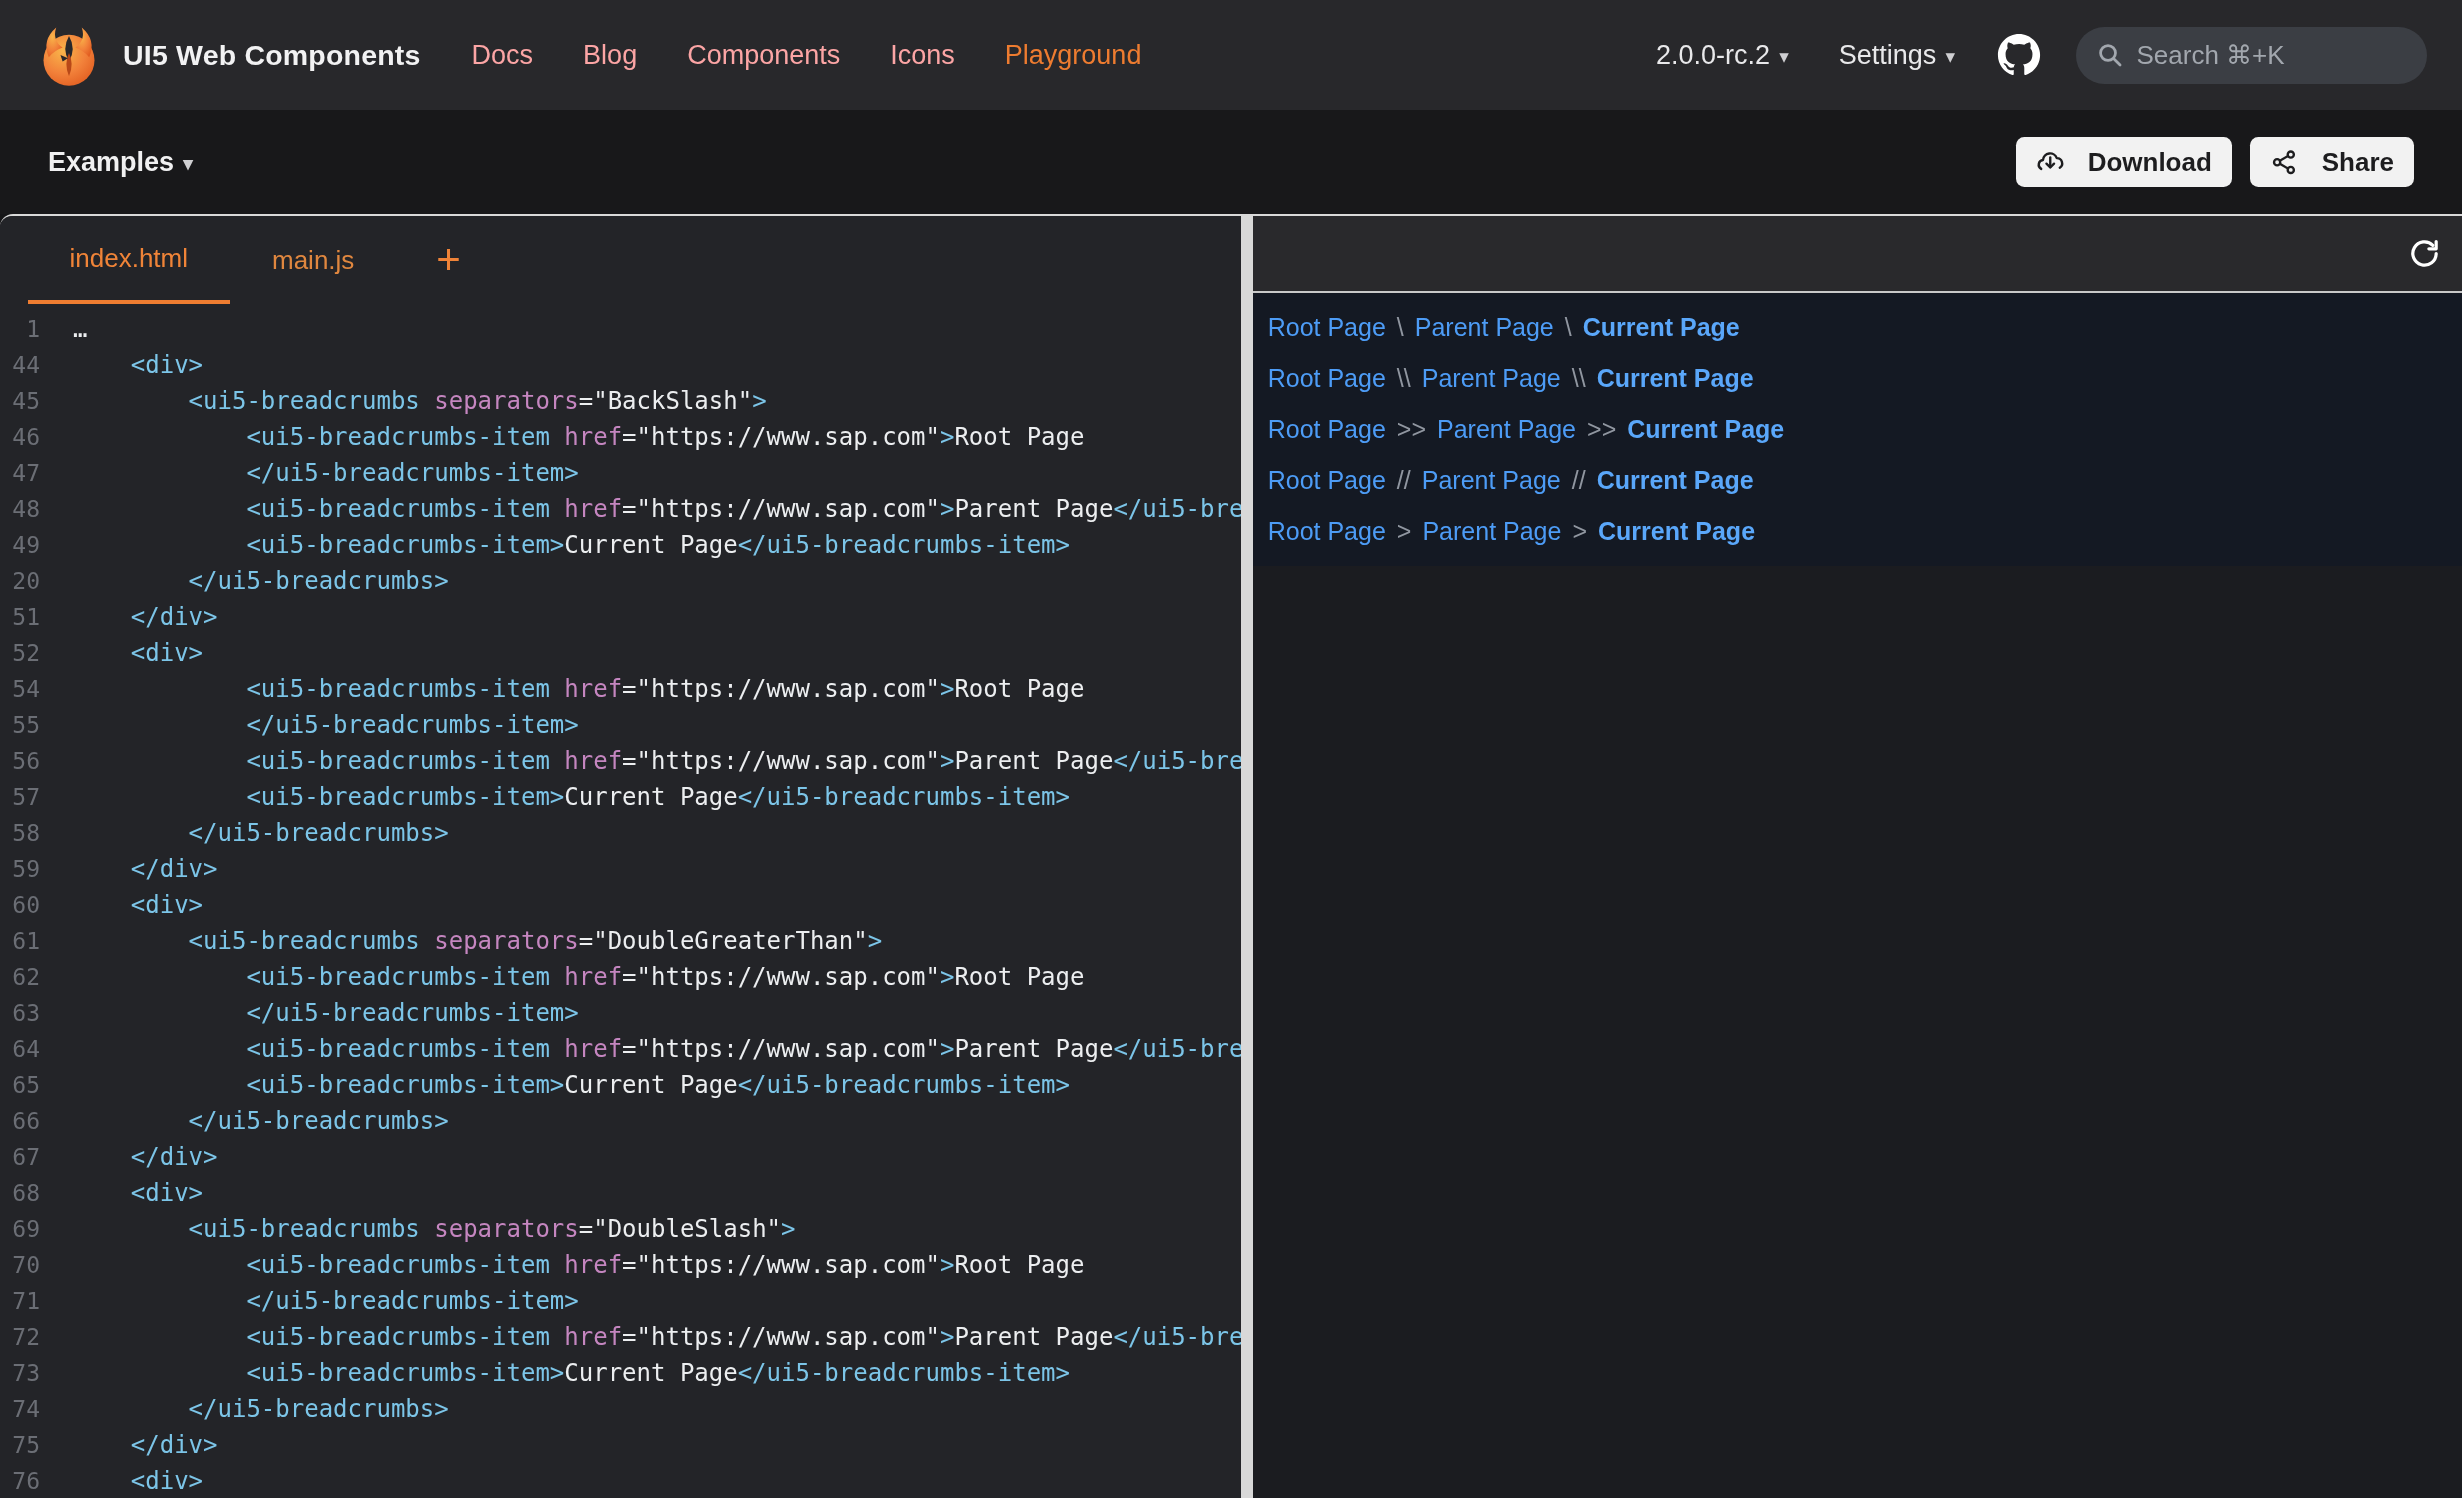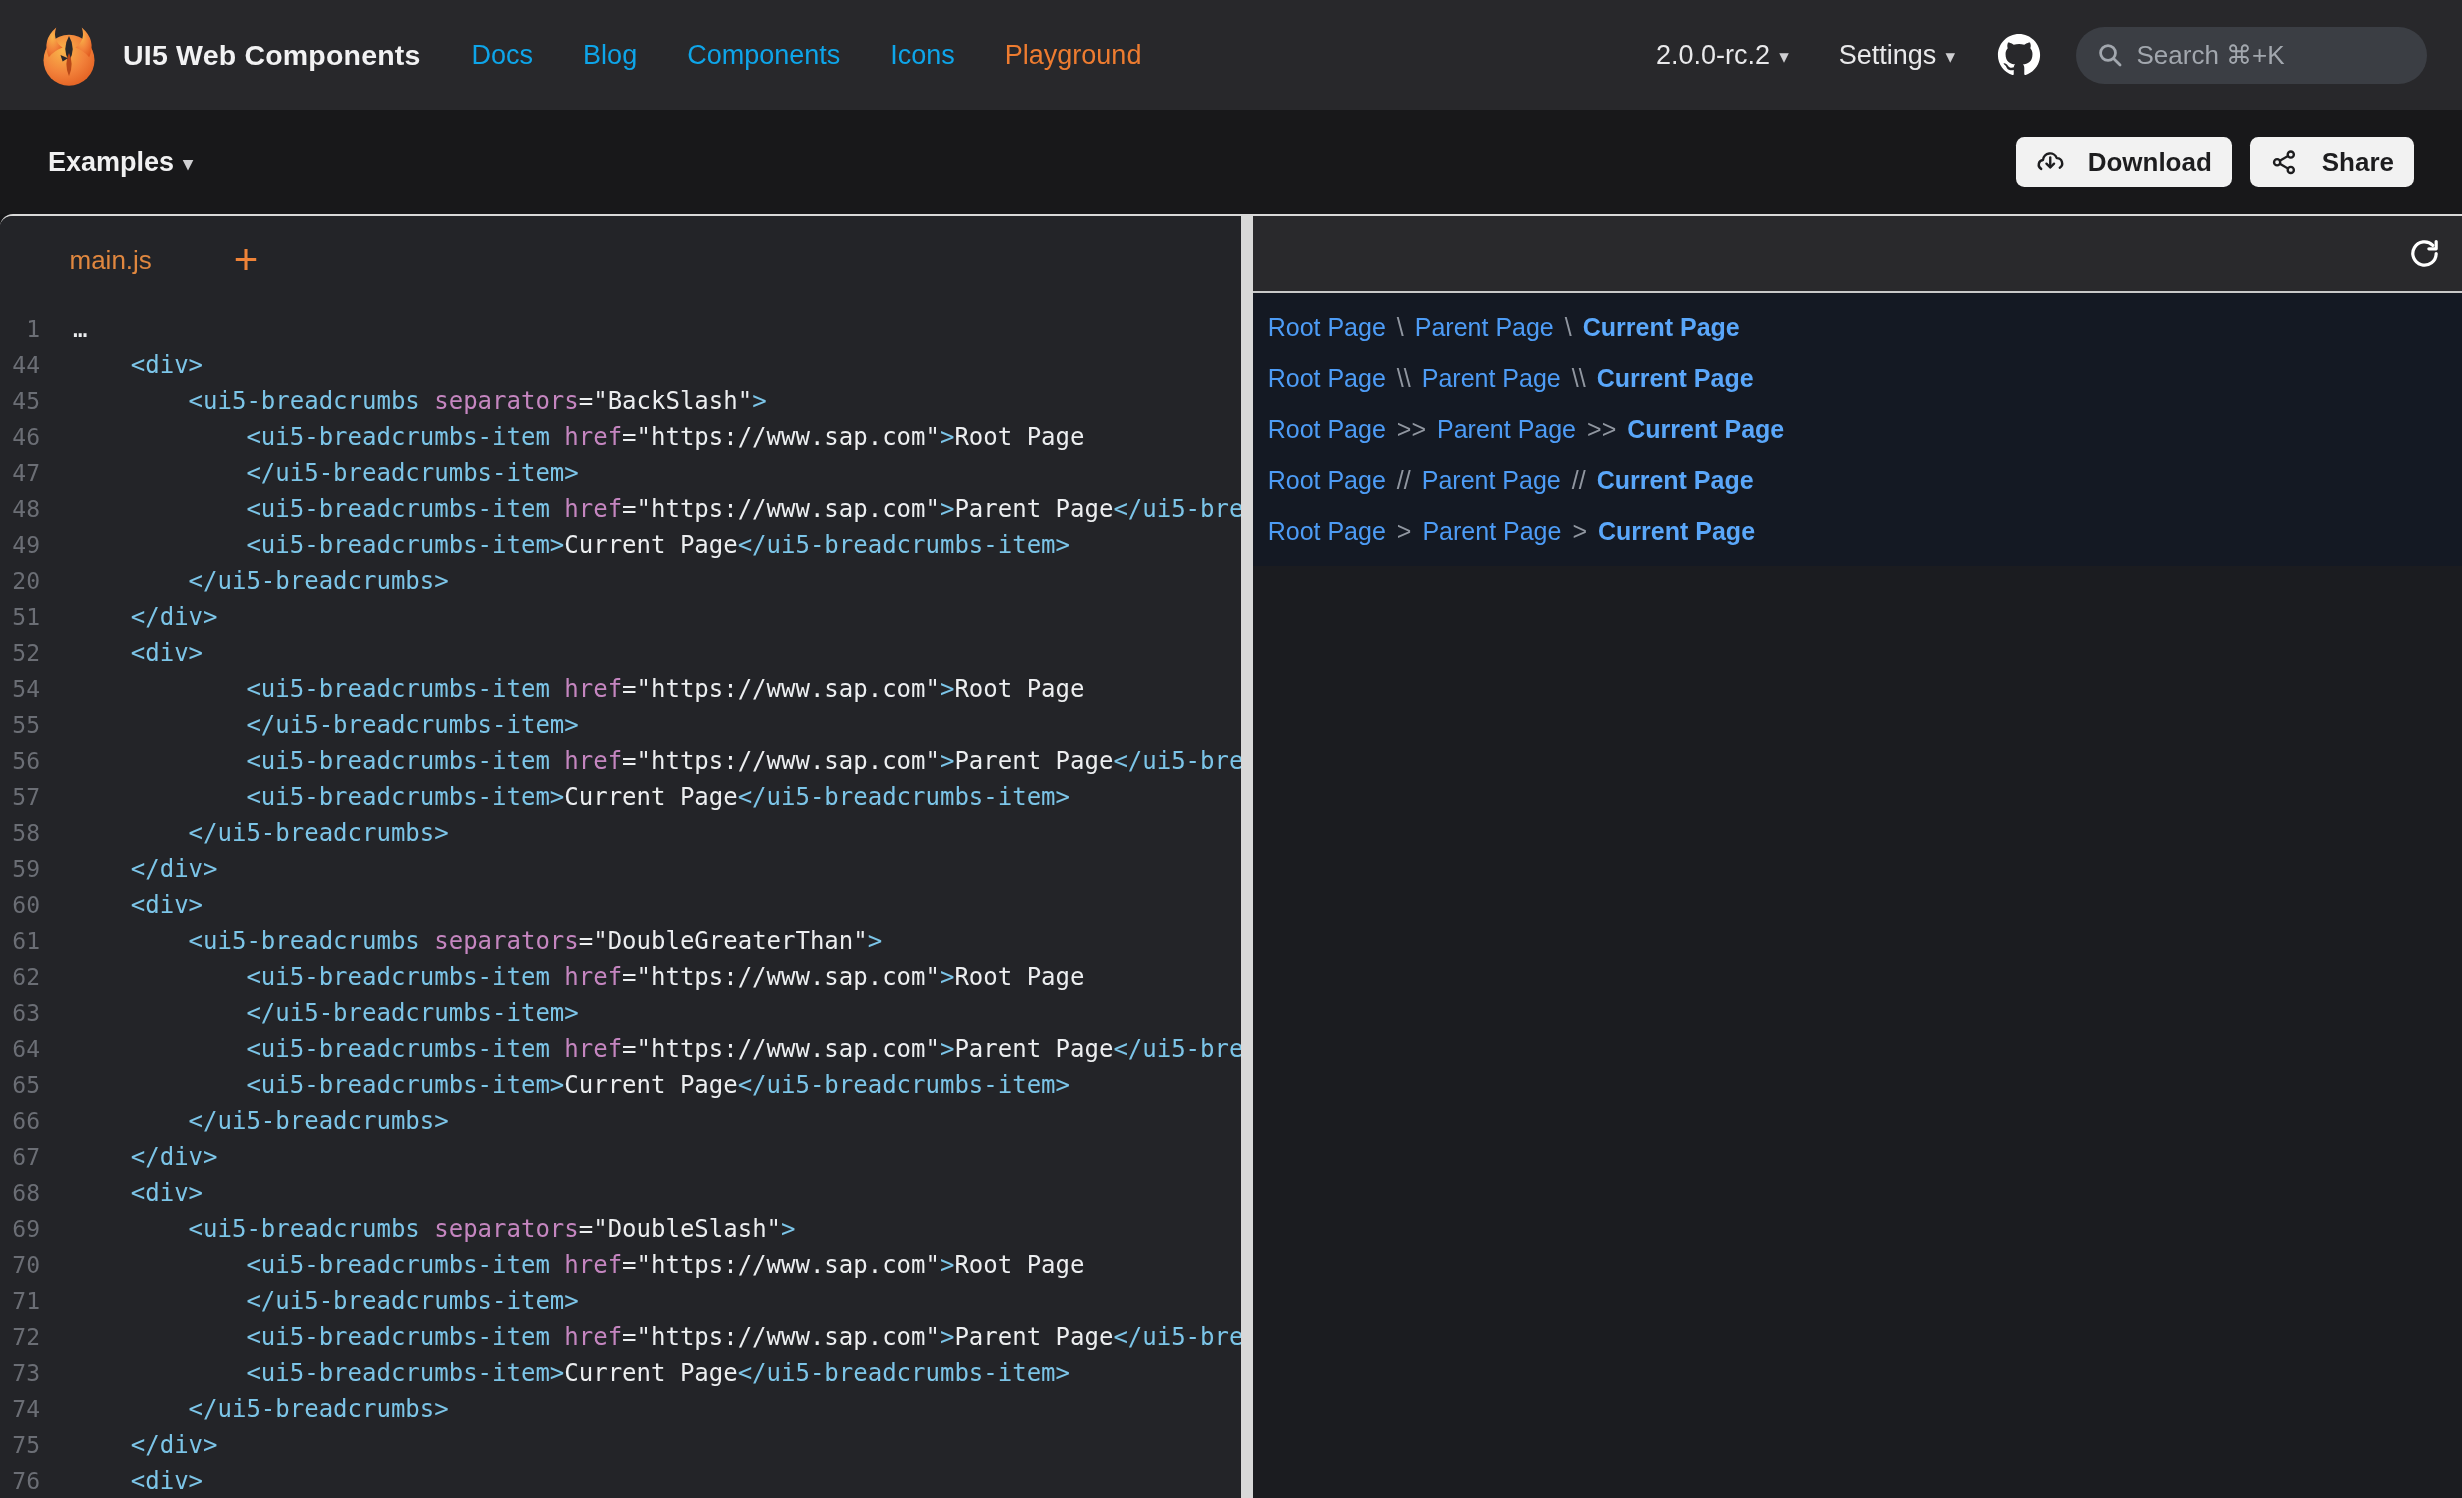--- a/index.html
+++ b/index.html
@@ -3,21 +3,21 @@
 <meta charset="utf-8">
 <style>
   * { margin:0; padding:0; box-sizing:border-box; }
   html,body { width:2462px; height:1498px; overflow:hidden; background:#151517; font-family:"Liberation Sans", sans-serif; }
 
   
   .hdr { height:110px; background:#28282b; display:flex; align-items:center; padding:0 35px; }
   .logo { width:68px; height:68px; flex:none; }
   .brand { color:#f2f2f3; font-size:28.5px; font-weight:700; margin-left:20px; letter-spacing:0.2px; }
   .nav { display:flex; align-items:center; margin-left:51px; gap:50px; }
-  .nav a { color:#0ea5e9; font-size:27px; text-decoration:none; cursor:pointer; }
+  .nav a { color:#fca5a5; font-size:27px; text-decoration:none; cursor:pointer; }
   .nav a.active { color:#ee7c30; }
   .spacer { flex:1; }
   .hmenu { display:flex; align-items:center; color:#e8e8ea; font-size:27px; cursor:pointer; margin-left:50px;justify-content:center; }
   .caret { font-size:19px; color:#cfcfd2; margin-left:9.2px; transform:translateY(0.9px); }
   .gh { width:44px; height:44px; margin-left:42px; cursor:pointer; }
   .search { margin-left:35px; width:351px; height:57px; border-radius:28.5px; background:#3b3e44;
             display:flex; align-items:center; padding:0 20px; cursor:text; }
   .search svg { width:27.5px; height:27.5px; flex:none; }
   .search span { color:#a2a7ae; font-size:26px; margin-left:13px;text-align:right; }
 
@@ -128,20 +128,23 @@
       <line x1="8.3" y1="10.8" x2="15.2" y2="6.7"></line>
         <line x1="8.3" y1="13.2" x2="15.2" y2="17.3"></line>
     </svg>
     <span>Share</span>
   </button>
 </div>
 
 <div class="wb">
   <div class="editor">
     <div class="tabs">
+      <div class="tab active">
+        <span>index.html</span>
+      </div>
       <div class="tab">
         <span>main.js</span>
       </div>
       <div class="addtab">+</div>
     </div>
     <div class="code" id="code">
         <div class="cl"><span class="ln">1</span><span class="lt"><span class="tk-p">…</span></span></div>
         <div class="cl"><span class="ln">44</span><span class="lt"><span class="tk-g">    &lt;div&gt;</span></span></div>
         <div class="cl"><span class="ln">45</span><span class="lt"><span class="tk-g">        &lt;ui5-breadcrumbs </span><span class="tk-a">separators</span><span class="tk-p">="BackSlash"</span><span class="tk-g">&gt;</span></span></div>
         <div class="cl"><span class="ln">46</span><span class="lt"><span class="tk-g">            &lt;ui5-breadcrumbs-item </span><span class="tk-a">href</span><span class="tk-p">="https://www.sap.com"</span><span class="tk-g">&gt;</span><span class="tk-p">Root Page</span></span></div>

